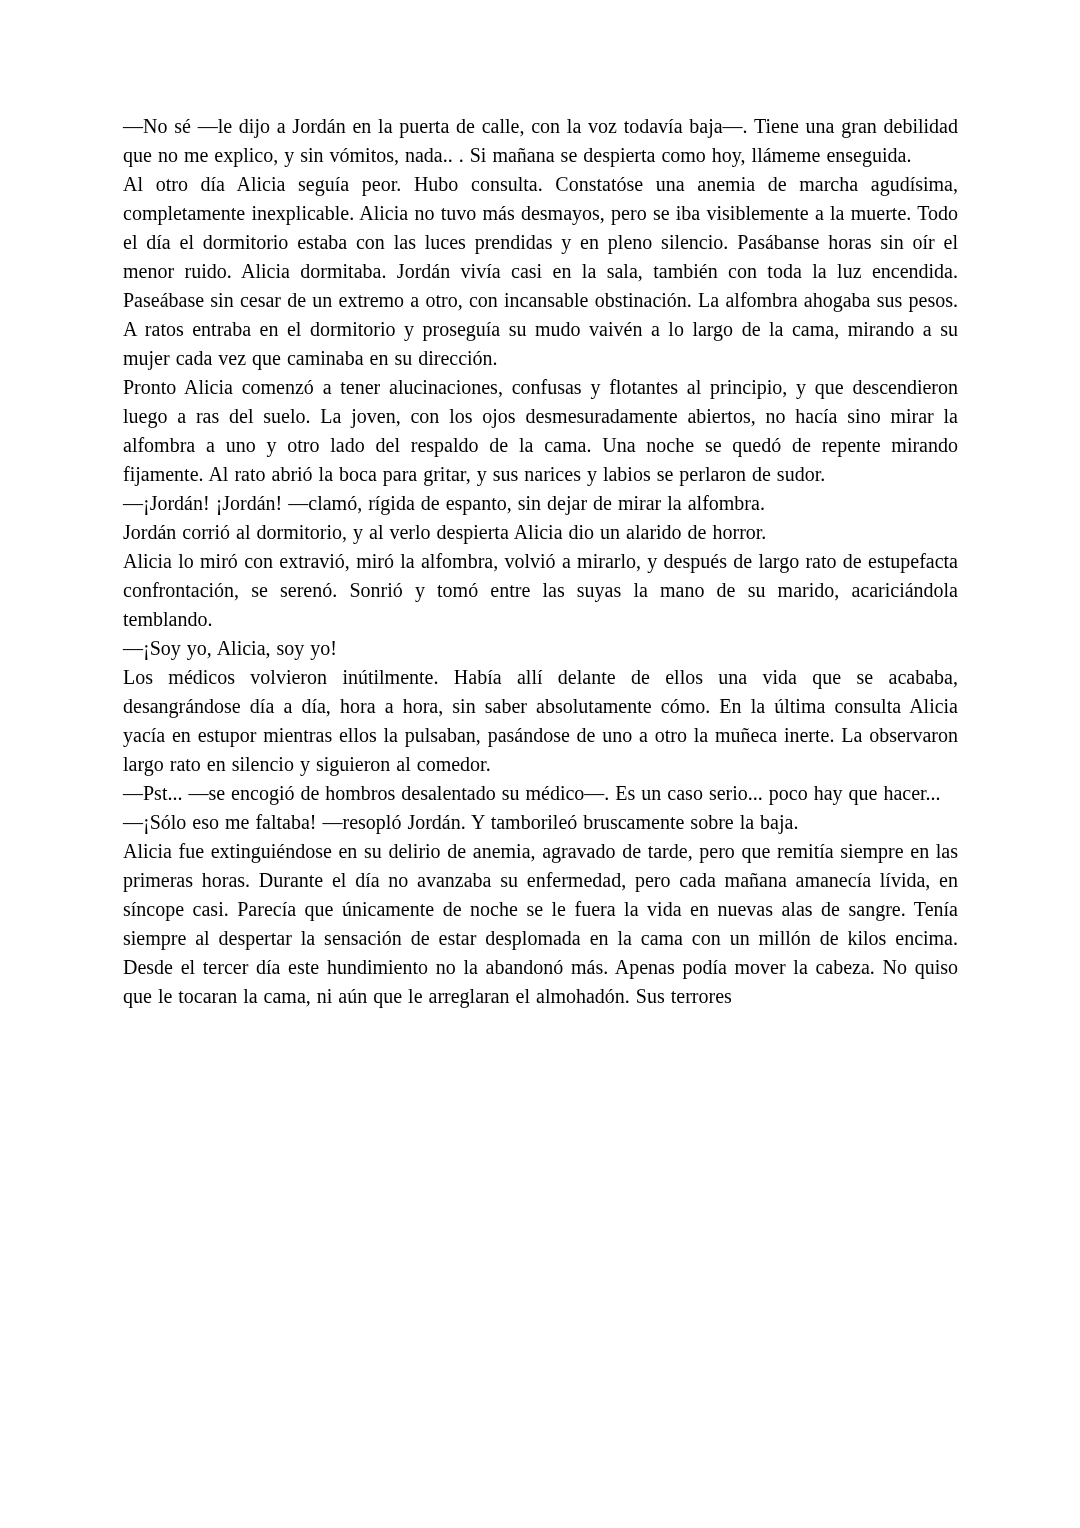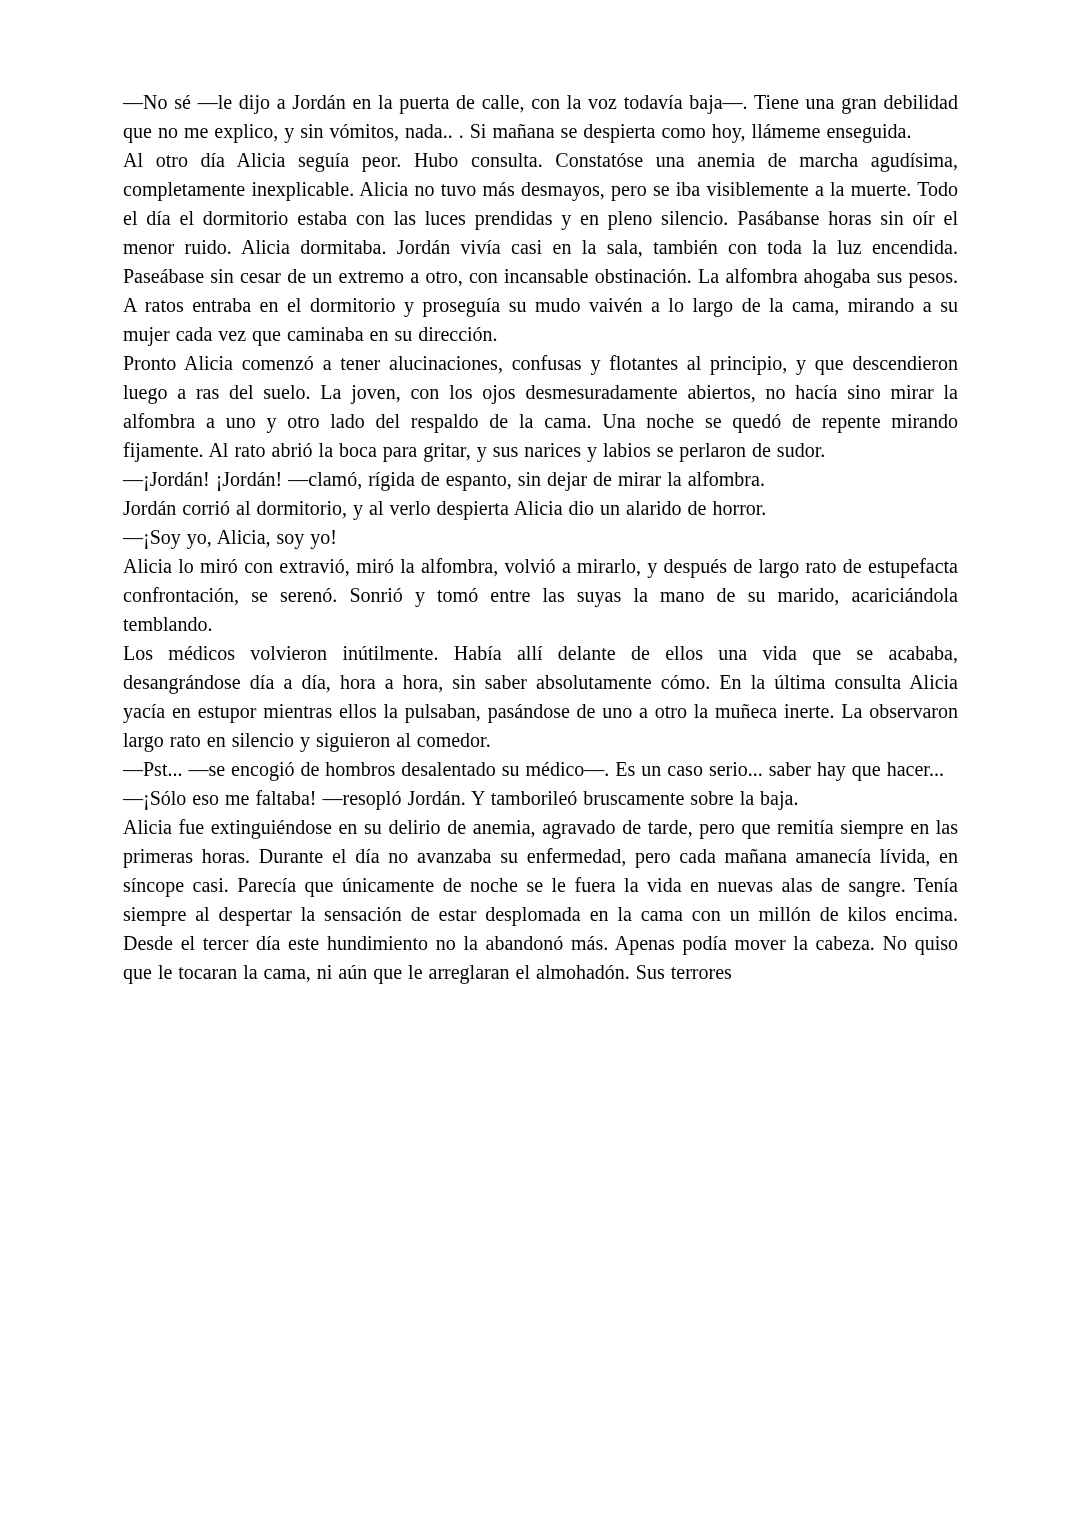--- a/index.html
+++ b/index.html
@@ -11,21 +11,21 @@
     width: 1080px;
     height: 1528px;
     font-family: "Liberation Serif", serif;
     color: #000000;
     overflow: hidden;
   }
   .page {
     box-sizing: border-box;
     width: 1080px;
     height: 1087px;
-    padding: 88px 122px 60px 123px;
+    padding: 112px 122px 60px 123px;
     background: #ffffff;
   }
   .text-block p {
     margin: 0;
     padding: 0;
     font-size: 20px;
     line-height: 29px;
     text-align: justify;
     text-justify: inter-word;
     word-spacing: 1px;
@@ -34,20 +34,20 @@
 </head>
 <body>
 
 <div class="page">
   <div class="text-block" id="text-block">
       <p>—No sé —le dijo a Jordán en la puerta de calle, con la voz todavía baja—. Tiene una gran debilidad que no me explico, y sin vómitos, nada.. . Si mañana se despierta como hoy, llámeme enseguida.</p>
       <p>Al otro día Alicia seguía peor. Hubo consulta. Constatóse una anemia de marcha agudísima, completamente inexplicable. Alicia no tuvo más desmayos, pero se iba visiblemente a la muerte. Todo el día el dormitorio estaba con las luces prendidas y en pleno silencio. Pasábanse horas sin oír el menor ruido. Alicia dormitaba. Jordán vivía casi en la sala, también con toda la luz encendida. Paseábase sin cesar de un extremo a otro, con incansable obstinación. La alfombra ahogaba sus pesos. A ratos entraba en el dormitorio y proseguía su mudo vaivén a lo largo de la cama, mirando a su mujer cada vez que caminaba en su dirección.</p>
       <p>Pronto Alicia comenzó a tener alucinaciones, confusas y flotantes al principio, y que descendieron luego a ras del suelo. La joven, con los ojos desmesuradamente abiertos, no hacía sino mirar la alfombra a uno y otro lado del respaldo de la cama. Una noche se quedó de repente mirando fijamente. Al rato abrió la boca para gritar, y sus narices y labios se perlaron de sudor.</p>
       <p>—¡Jordán! ¡Jordán! —clamó, rígida de espanto, sin dejar de mirar la alfombra.</p>
       <p>Jordán corrió al dormitorio, y al verlo despierta Alicia dio un alarido de horror.</p>
+      <p>Alicia lo miró con extravió, miró la alfombra, volvió a mirarlo, y después de largo rato de estupefacta confrontación, se serenó. Sonrió y tomó entre las suyas la mano de su marido, acariciándola temblando.</p>
       <p>—¡Soy yo, Alicia, soy yo!</p>
-      <p>Alicia lo miró con extravió, miró la alfombra, volvió a mirarlo, y después de largo rato de estupefacta confrontación, se serenó. Sonrió y tomó entre las suyas la mano de su marido, acariciándola temblando.</p>
       <p>Los médicos volvieron inútilmente. Había allí delante de ellos una vida que se acababa, desangrándose día a día, hora a hora, sin saber absolutamente cómo. En la última consulta Alicia yacía en estupor mientras ellos la pulsaban, pasándose de uno a otro la muñeca inerte. La observaron largo rato en silencio y siguieron al comedor.</p>
-      <p>—Pst... —se encogió de hombros desalentado su médico—. Es un caso serio... saber hay que hacer...</p>
+      <p>—Pst... —se encogió de hombros desalentado su médico—. Es un caso serio... poco hay que hacer...</p>
       <p>—¡Sólo eso me faltaba! —resopló Jordán. Y tamborileó bruscamente sobre la baja.</p>
       <p>Alicia fue extinguiéndose en su delirio de anemia, agravado de tarde, pero que remitía siempre en las primeras horas. Durante el día no avanzaba su enfermedad, pero cada mañana amanecía lívida, en síncope casi. Parecía que únicamente de noche se le fuera la vida en nuevas alas de sangre. Tenía siempre al despertar la sensación de estar desplomada en la cama con un millón de kilos encima. Desde el tercer día este hundimiento no la abandonó más. Apenas podía mover la cabeza. No quiso que le tocaran la cama, ni aún que le arreglaran el almohadón. Sus terrores</p>
     </div>
 </div>
 
 </body></html>

